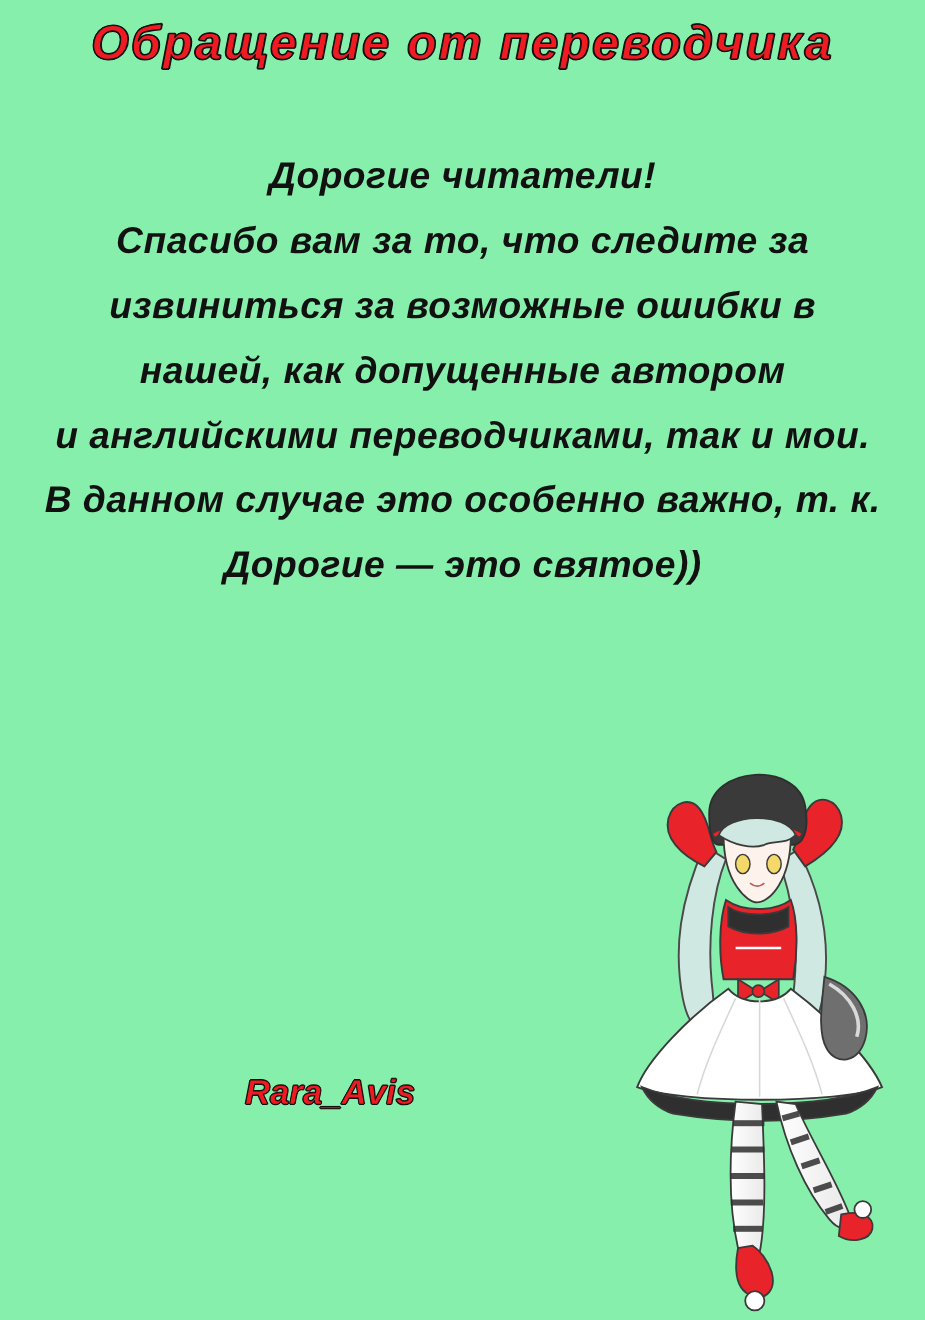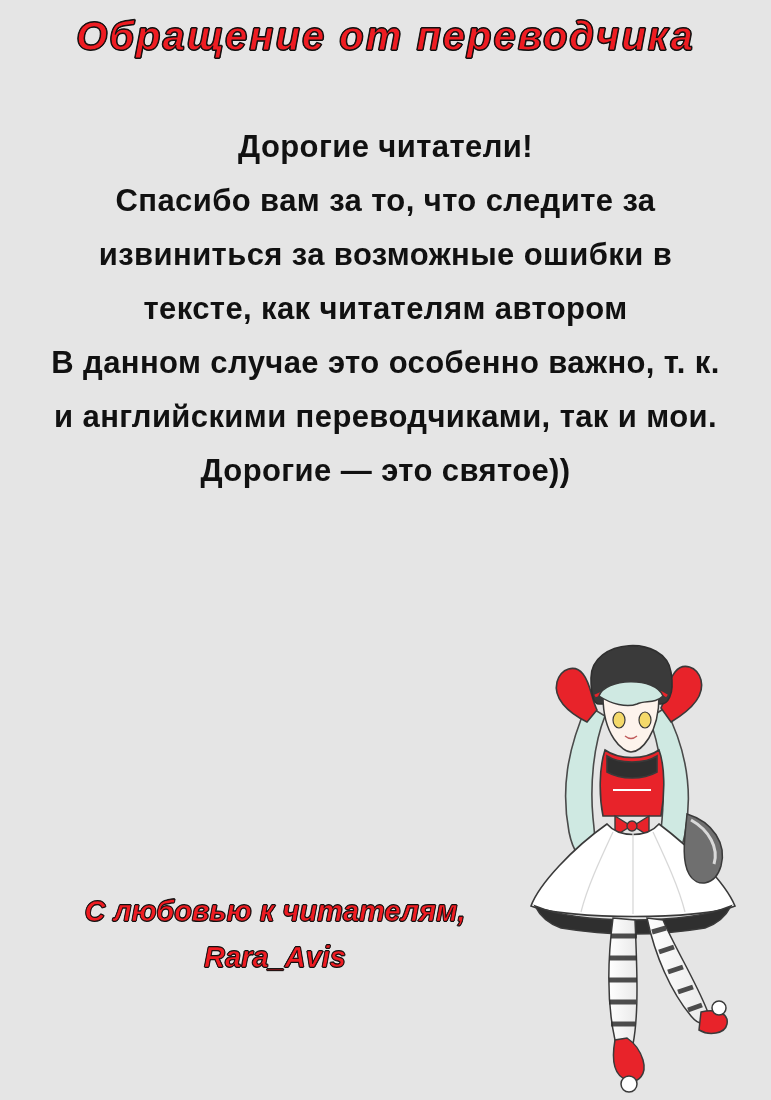--- a/index.html
+++ b/index.html
@@ -12,21 +12,21 @@
     height: 1100px;
     position: relative;
     overflow: hidden;
     font-family: "Liberation Sans", sans-serif;
   }
 
   .page {
     position: relative;
     width: 771px;
     height: 1100px;
-    background: #e5e5e5;
+    background: #86efac;
   }
 
   .title {
     position: absolute;
     top: 14px;
     left: 0;
     width: 771px;
     text-align: center;
     font-family: "Liberation Sans", sans-serif;
     font-size: 40px;
@@ -48,20 +48,21 @@
     top: 120px;
     left: 8px;
     width: 755px;
     text-align: center;
     color: #111111;
     font-family: "Liberation Sans", sans-serif;
     font-weight: bold;
     font-size: 31px;
     line-height: 54px;
     letter-spacing: 0.4px;
+    font-style: italic;
   }
   .body-text .line {
     display: block;
     white-space: nowrap;
   }
   .body-text .line.first {
     font-size: 31px;
   }
 
   .signature {
@@ -99,28 +100,27 @@
 <body>
 
 <div class="page">
 
   <div class="title">Обращение от переводчика</div>
 
   <div class="body-text">
     <span class="line first">Дорогие читатели!</span>
     <span class="line">Спасибо вам за то, что следите за</span>
     <span class="line">извиниться за возможные ошибки в</span>
-    <span class="line">тексте, как читателям автором</span>
+    <span class="line">нашей, как допущенные автором</span>
+    <span class="line">и английскими переводчиками, так и мои.</span>
     <span class="line">В данном случае это особенно важно, т. к.</span>
-    <span class="line">и английскими переводчиками, так и мои.</span>
     <span class="line">Дорогие — это святое))</span>
   </div>
 
   <div class="signature">
-    <span class="line">С любовью к читателям,</span>
     <span class="line">Rara_Avis</span>
   </div>
 
   <div class="illustration">
     <svg width="270" height="500" viewBox="0 0 270 500" xmlns="http://www.w3.org/2000/svg">
       <defs>
         <linearGradient id="stocking" x1="0" y1="0" x2="1" y2="0">
           <stop offset="0%" stop-color="#ffffff"></stop>
           <stop offset="100%" stop-color="#e9e9e9"></stop>
         </linearGradient>

